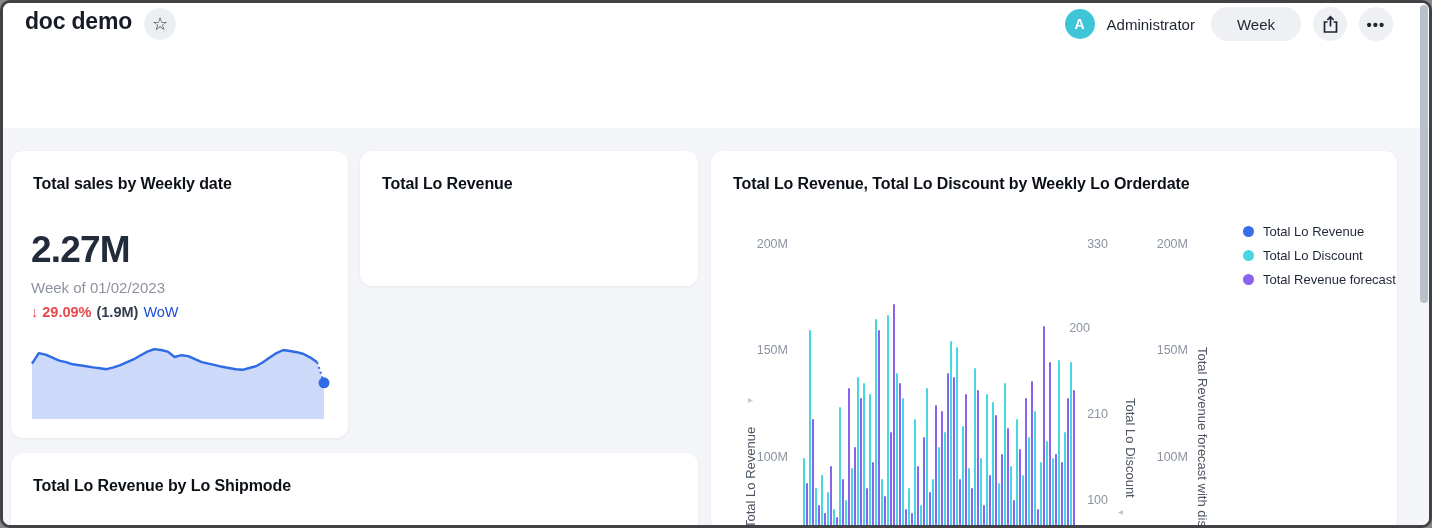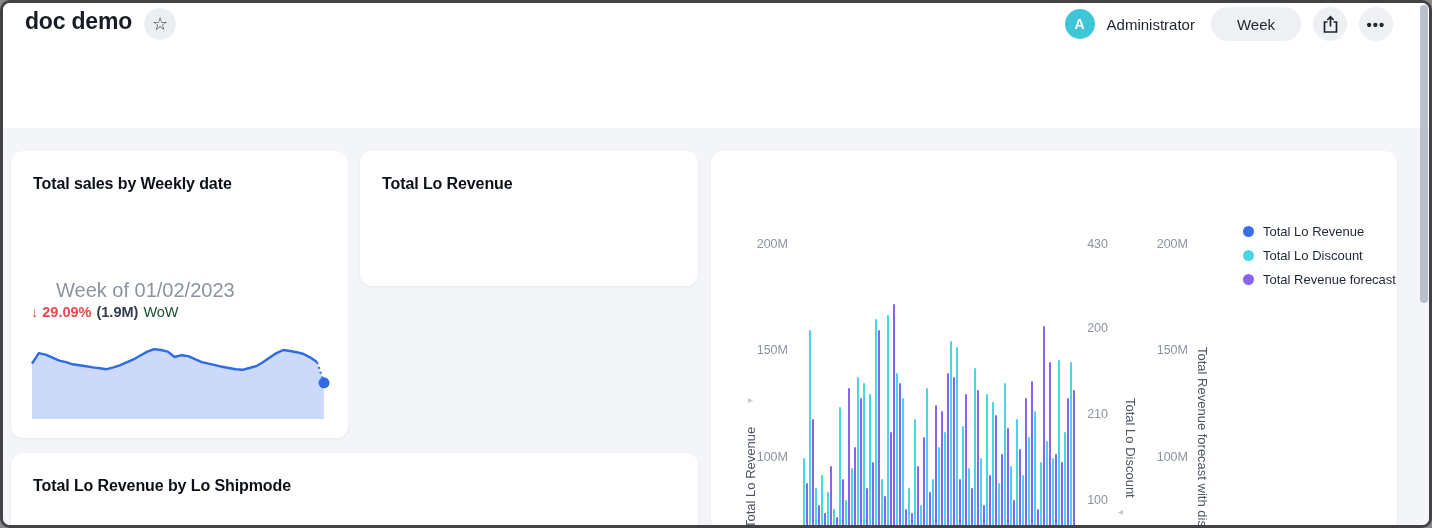--- a/index.html
+++ b/index.html
@@ -32,25 +32,25 @@
   .chip b { font-weight:700; }
   
   .content { position:absolute; left:0; top:125px; width:100%; height:403px; background:#f3f5f8; }
   .card { position:absolute; background:#fff; border-radius:12px; box-shadow:0 1px 3px rgba(16,24,40,.06); overflow:hidden; }
   .card-title { position:absolute; left:22px; top:24px; font-size:16px; font-weight:700; color:#0c1118; letter-spacing:-0.1px; }
   #card-sales   { left:8px;   top:23px;  width:337px; height:287px;padding-left:12px; }
   #card-revenue { left:357px; top:23px;  width:338px; height:135px; }
   #card-combo   { left:708px; top:23px;  width:686px; height:380px; }
   #card-ship    { left:8px;   top:325px; width:687px; height:110px; }
   .kpi { position:absolute; left:20px; top:78px; font-size:37px; font-weight:800; color:#222b3a; letter-spacing:-0.8px; }
-  .kpi-sub { position:absolute; left:20px; top:128px; font-size:20px; color:#8d939e;margin-left:25px; }
+  .kpi-sub { position:absolute; left:20px; top:128px; font-size:15px; color:#8d939e; }
   .delta { position:absolute; left:20px; top:153px; font-size:14.5px; display:flex; gap:5px; align-items:baseline; }
   .delta .down { color:#e5484d; font-weight:700; }
   .delta .abs { color:#333c4d; font-weight:700; }
-  .delta .wow { color:#14532d; }
+  .delta .wow { color:#1d4ed8; }
   .spark { position:absolute; left:18px; top:188px; }
   
   .tick { position:absolute; font-size:12.5px; color:#8b93a0; width:46px; text-align:right; height:16px; line-height:16px; }
   .vlabel { position:absolute; font-size:13px; color:#4d5562; white-space:nowrap; writing-mode:vertical-rl; }
   .vlabel.up { transform:rotate(180deg); }
   .axis-arrow { position:absolute; font-size:10px; color:#c2c8d2; }
   .bars-plot { position:absolute; left:92px; top:60px; width:284px; height:315px;
     display:flex; align-items:flex-end; overflow:hidden; }
   .bar { flex:none; width:2px; margin-right:1px; border-radius:1px 1px 0 0; }
   .legend { position:absolute; left:532px; top:72px; display:flex; flex-direction:column; gap:8px; }
@@ -87,20 +87,21 @@
       <button class="circle-btn">
         <span>•••</span>
       </button>
     </div>
   </div>
 
   <div class="content">
 
     <div class="card" id="card-sales">
       <div class="card-title">Total sales by Weekly date</div>
+      <div class="kpi">2.27M</div>
       <div class="kpi-sub">Week of 01/02/2023</div>
       <div class="delta">
         <span class="down">
           <span>↓</span>
           <span>29.09%</span>
         </span>
         <span class="abs">(1.9M)</span>
         <span class="wow">WoW</span>
       </div>
       <svg class="spark" width="302" height="88" viewBox="0 0 302 88">
@@ -109,20 +110,21 @@
           <line x1="288.2093023255814" y1="23.200000000000003" x2="295" y2="43.87200000000001" stroke="#2e6be5" stroke-width="2" stroke-dasharray="2 3"></line>
           <circle cx="295" cy="43.87200000000001" r="5.5" fill="#2e6be5"></circle>
         </svg>
     </div>
 
     <div class="card" id="card-revenue">
       <div class="card-title">Total Lo Revenue</div>
     </div>
 
     <div class="card" id="card-combo">
+      <div class="card-title">Total Lo Revenue, Total Lo Discount by Weekly Lo Orderdate</div>
 
       <span class="tick" style="left:31px; top:85px">200M</span>
       <span class="tick" style="left:31px; top:191px">150M</span>
       <span class="tick" style="left:31px; top:298px">100M</span>
       <span class="axis-arrow" style="left:37px; top:243px">▸</span>
       <span class="vlabel up" style="left:32px; top:255px; height:122px">Total Lo Revenue</span>
 
       <div class="bars-plot">
           <div class="bar" style="height: 68px; background: rgb(71, 214, 226);"></div>
           <div class="bar" style="height: 43px; background: rgb(138, 98, 240);"></div>
@@ -210,22 +212,22 @@
           <div class="bar" style="height: 68px; background: rgb(71, 214, 226);"></div>
           <div class="bar" style="height: 72px; background: rgb(138, 98, 240);"></div>
           <div class="bar" style="height: 166px; background: rgb(71, 214, 226);"></div>
           <div class="bar" style="height: 64px; background: rgb(138, 98, 240);"></div>
           <div class="bar" style="height: 94px; background: rgb(71, 214, 226);"></div>
           <div class="bar" style="height: 128px; background: rgb(138, 98, 240);"></div>
           <div class="bar" style="height: 164px; background: rgb(71, 214, 226);"></div>
           <div class="bar" style="height: 136px; background: rgb(138, 98, 240);"></div>
         </div>
 
-      <span class="tick" style="left:351px; top:85px">430</span>
-      <span class="tick" style="left:351px; top:169px">200</span>
+      <span class="tick" style="left:351px; top:85px">330</span>
+      <span class="tick" style="left:333px; top:169px">200</span>
       <span class="tick" style="left:351px; top:255px">210</span>
       <span class="tick" style="left:351px; top:341px">100</span>
       <span class="vlabel" style="left:412px; top:247px; height:122px">Total Lo Discount</span>
       <span class="axis-arrow" style="left:407px; top:355px">◂</span>
 
       <span class="tick" style="left:431px; top:85px">200M</span>
       <span class="tick" style="left:431px; top:191px">150M</span>
       <span class="tick" style="left:431px; top:298px">100M</span>
       <span class="vlabel" style="left:484px; top:196px; height:184px; overflow:hidden">Total Revenue forecast with dis</span>
 

